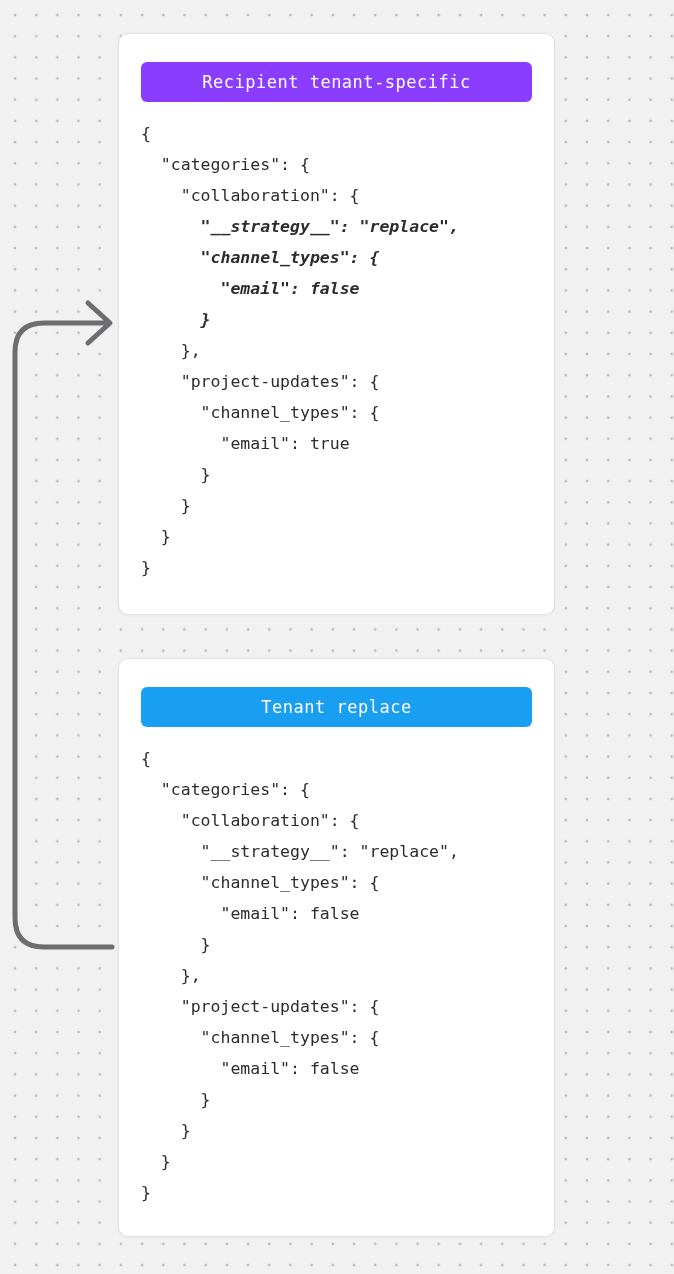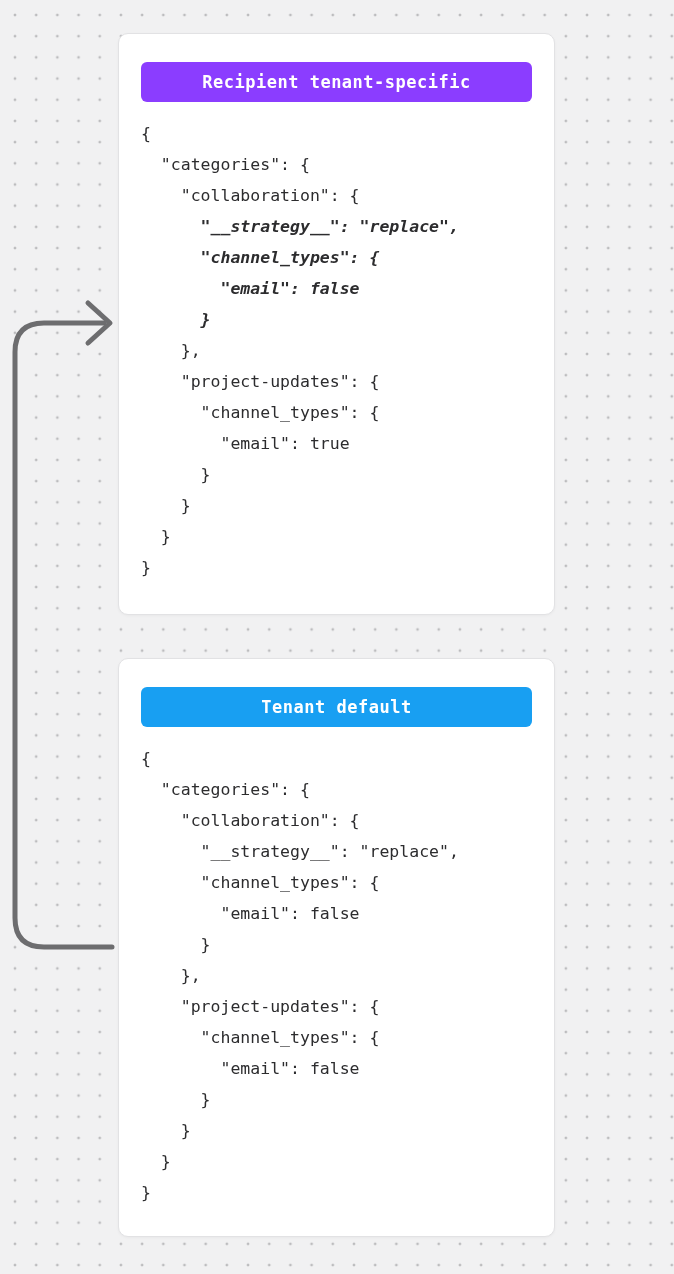--- a/index.html
+++ b/index.html
@@ -36,21 +36,20 @@
   .badge {
     width: 100%;
     height: 40px;
     border-radius: 6px;
     display: flex;
     align-items: center;
     justify-content: center;
     font-size: 17px;
     letter-spacing: 0.5px;
     margin-bottom: 16px;
-    font-weight: bold;
   }
   .code {
     font-size: 16.5px;
     line-height: 31px;
     color: #2c2c2e;
     white-space: pre;
   }
   .code .line { height: 31px; }
   .code .line.emph { font-style: italic; font-weight: bold; }
 </style>
@@ -66,16 +65,16 @@
 
 <div class="card top">
   <div class="badge" style="background: rgb(139, 61, 255); color: rgb(255, 255, 255);">
     <span>Recipient tenant-specific</span>
   </div>
   <div class="code"><div class="line">{</div><div class="line">  "categories": {</div><div class="line">    "collaboration": {</div><div class="line emph">      "__strategy__": "replace",</div><div class="line emph">      "channel_types": {</div><div class="line emph">        "email": false</div><div class="line emph">      }</div><div class="line">    },</div><div class="line">    "project-updates": {</div><div class="line">      "channel_types": {</div><div class="line">        "email": true</div><div class="line">      }</div><div class="line">    }</div><div class="line">  }</div><div class="line">}</div></div>
 </div>
 
 <div class="card bottom">
   <div class="badge" style="background: rgb(24, 159, 242); color: rgb(255, 255, 255);">
-    <span>Tenant default</span>
+    <span>Tenant replace</span>
   </div>
   <div class="code"><div class="line">{</div><div class="line">  "categories": {</div><div class="line">    "collaboration": {</div><div class="line">      "__strategy__": "replace",</div><div class="line">      "channel_types": {</div><div class="line">        "email": false</div><div class="line">      }</div><div class="line">    },</div><div class="line">    "project-updates": {</div><div class="line">      "channel_types": {</div><div class="line">        "email": false</div><div class="line">      }</div><div class="line">    }</div><div class="line">  }</div><div class="line">}</div></div>
 </div>
 
 </body></html>

